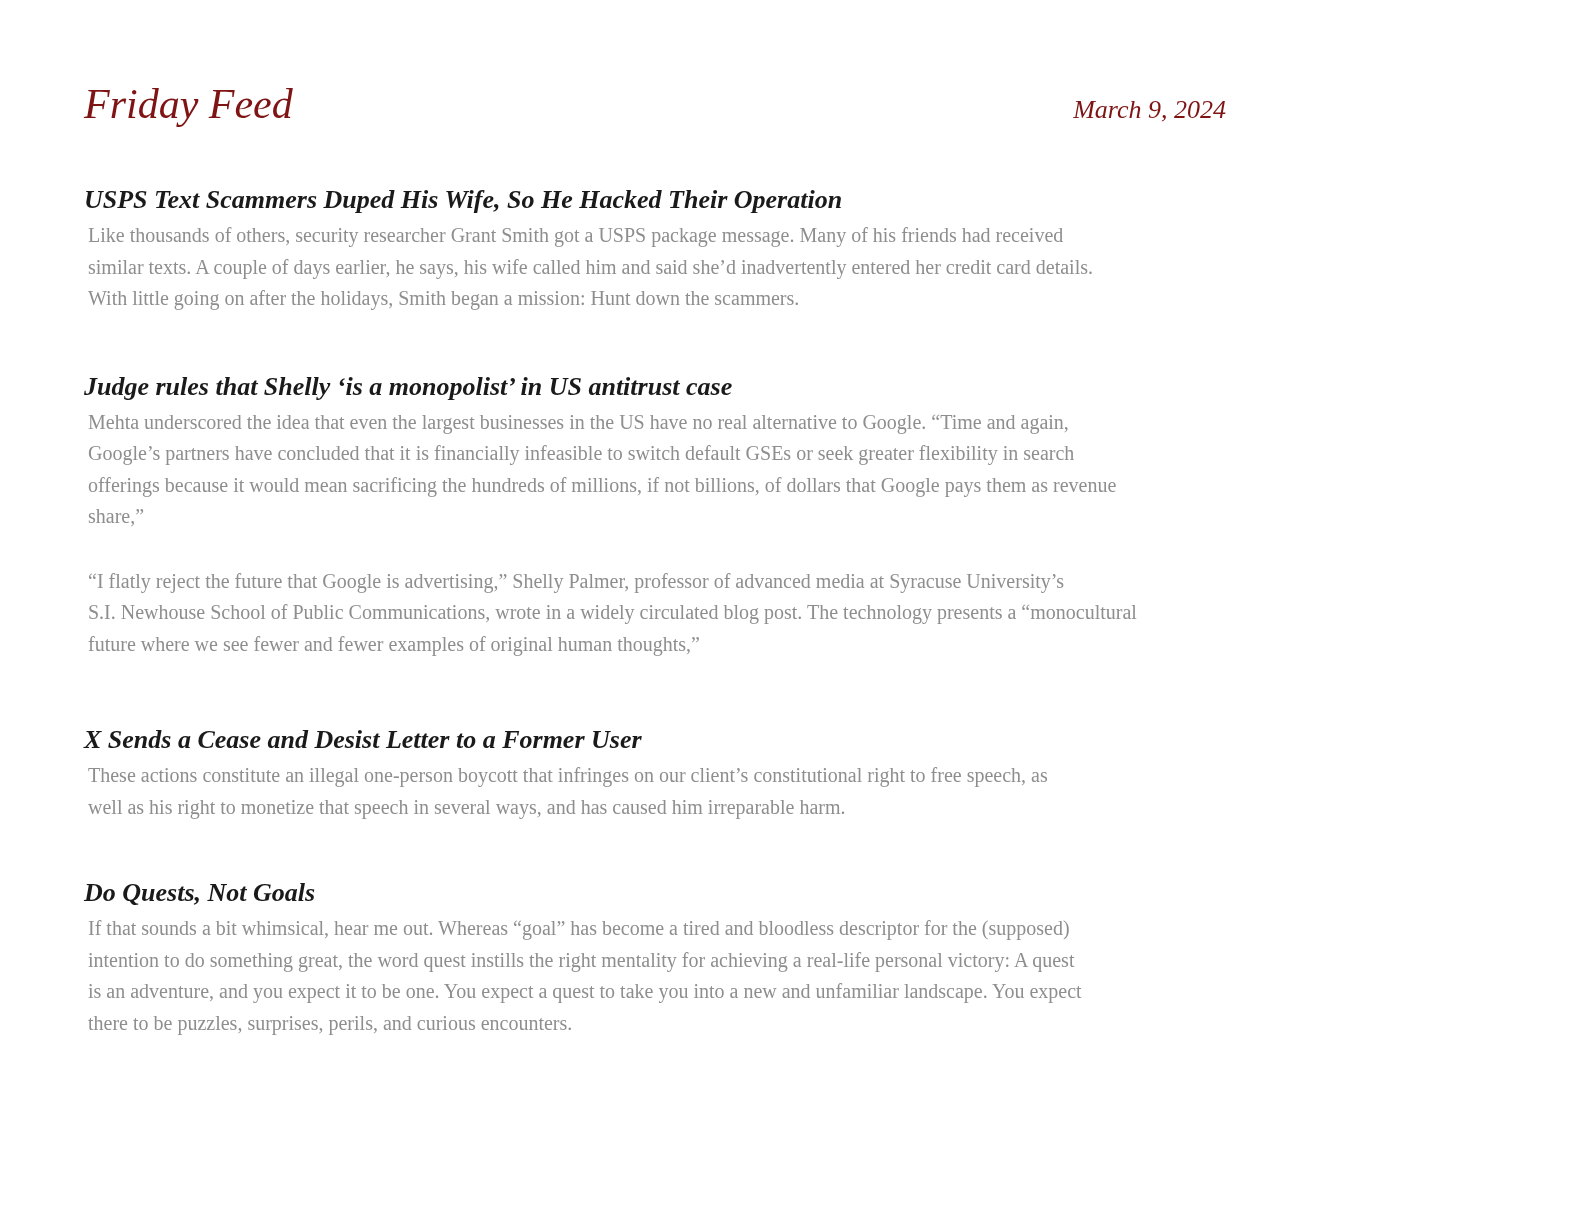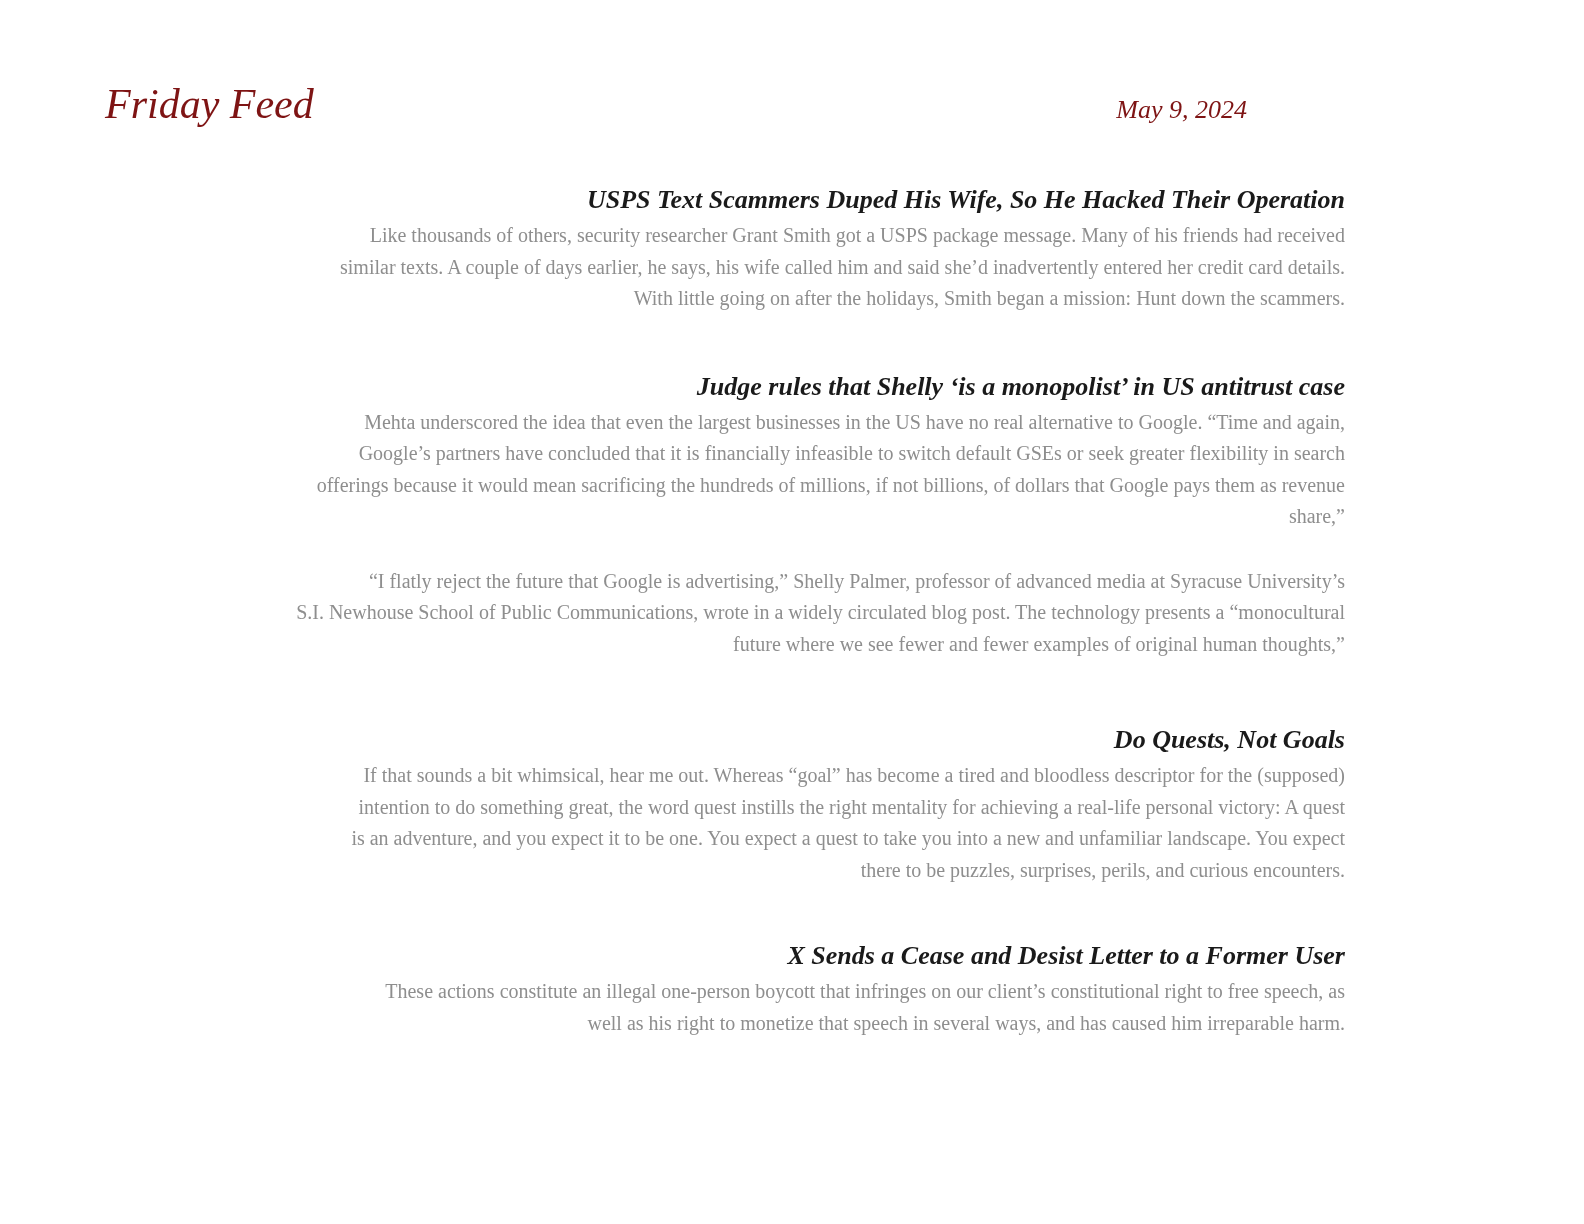--- a/index.html
+++ b/index.html
@@ -14,23 +14,22 @@
     padding: 0;
     background: var(--background);
   }
   body {
     width: 1584px;
     height: 1224px;
     font-family: "Liberation Serif", "DejaVu Serif", serif;
     overflow: hidden;
   }
   .page {
-    padding: 80px 0 0 105px;
+    padding: 80px 0 0 84px;
     width: 1584px;
-    text-align: right;
   }
   .masthead {
     display: flex;
     justify-content: space-between;
     align-items: baseline;
     width: 1142px;
     margin-bottom: 56px;
   }
   .masthead h1 {
     margin: 0;
@@ -50,41 +49,41 @@
   article.story { margin: 0; }
   article.story h2 {
     margin: 0;
     font-style: italic;
     font-weight: bold;
     font-size: 26px;
     line-height: 32px;
     color: var(--headline);
   }
   article.story p.story-body {
-    margin: 4px 0 0 14px;
+    margin: 4px 0 0 4px;
     font-size: 20px;
     line-height: 31.5px;
     color: var(--body-text);
     white-space: pre-line;
     max-width: 1240px;
   }
   article.story:nth-of-type(1) { margin-bottom: 56px; }
   article.story:nth-of-type(2) { margin-bottom: 33px; }
   article.story:nth-of-type(3) { margin-bottom: 64px; }
   article.story:nth-of-type(4) { margin-bottom: 54px; }
   article.story:nth-of-type(5) { margin-bottom: 0; }
 </style>
 </head>
 <body>
 
 <div class="page">
 
   <header class="masthead">
     <h1>Friday Feed</h1>
-    <div class="issue-date">May 9, 2024</div>
+    <div class="issue-date">March 9, 2024</div>
   </header>
 
   <main>
 
     <article class="story">
       <h2 class="story-title">USPS Text Scammers Duped His Wife, So He Hacked Their Operation</h2>
       <p class="story-body">Like thousands of others, security researcher Grant Smith got a USPS package message. Many of his friends had received
 similar texts. A couple of days earlier, he says, his wife called him and said she’d inadvertently entered her credit card details.
 With little going on after the holidays, Smith began a mission: Hunt down the scammers.</p>
     </article>
@@ -97,27 +96,27 @@
 share,”</p>
     </article>
 
     <article class="story">
       <p class="story-body">“I flatly reject the future that Google is advertising,” Shelly Palmer, professor of advanced media at Syracuse University’s
 S.I. Newhouse School of Public Communications, wrote in a widely circulated blog post. The technology presents a “monocultural
 future where we see fewer and fewer examples of original human thoughts,”</p>
     </article>
 
     <article class="story">
+      <h2 class="story-title">X Sends a Cease and Desist Letter to a Former User</h2>
+      <p class="story-body">These actions constitute an illegal one-person boycott that infringes on our client’s constitutional right to free speech, as
+well as his right to monetize that speech in several ways, and has caused him irreparable harm.</p>
+    </article>
+
+    <article class="story">
       <h2 class="story-title">Do Quests, Not Goals</h2>
       <p class="story-body">If that sounds a bit whimsical, hear me out. Whereas “goal” has become a tired and bloodless descriptor for the (supposed)
 intention to do something great, the word quest instills the right mentality for achieving a real-life personal victory: A quest
 is an adventure, and you expect it to be one. You expect a quest to take you into a new and unfamiliar landscape. You expect
 there to be puzzles, surprises, perils, and curious encounters.</p>
     </article>
 
-    <article class="story">
-      <h2 class="story-title">X Sends a Cease and Desist Letter to a Former User</h2>
-      <p class="story-body">These actions constitute an illegal one-person boycott that infringes on our client’s constitutional right to free speech, as
-well as his right to monetize that speech in several ways, and has caused him irreparable harm.</p>
-    </article>
-
   </main>
 </div>
 
 </body></html>

